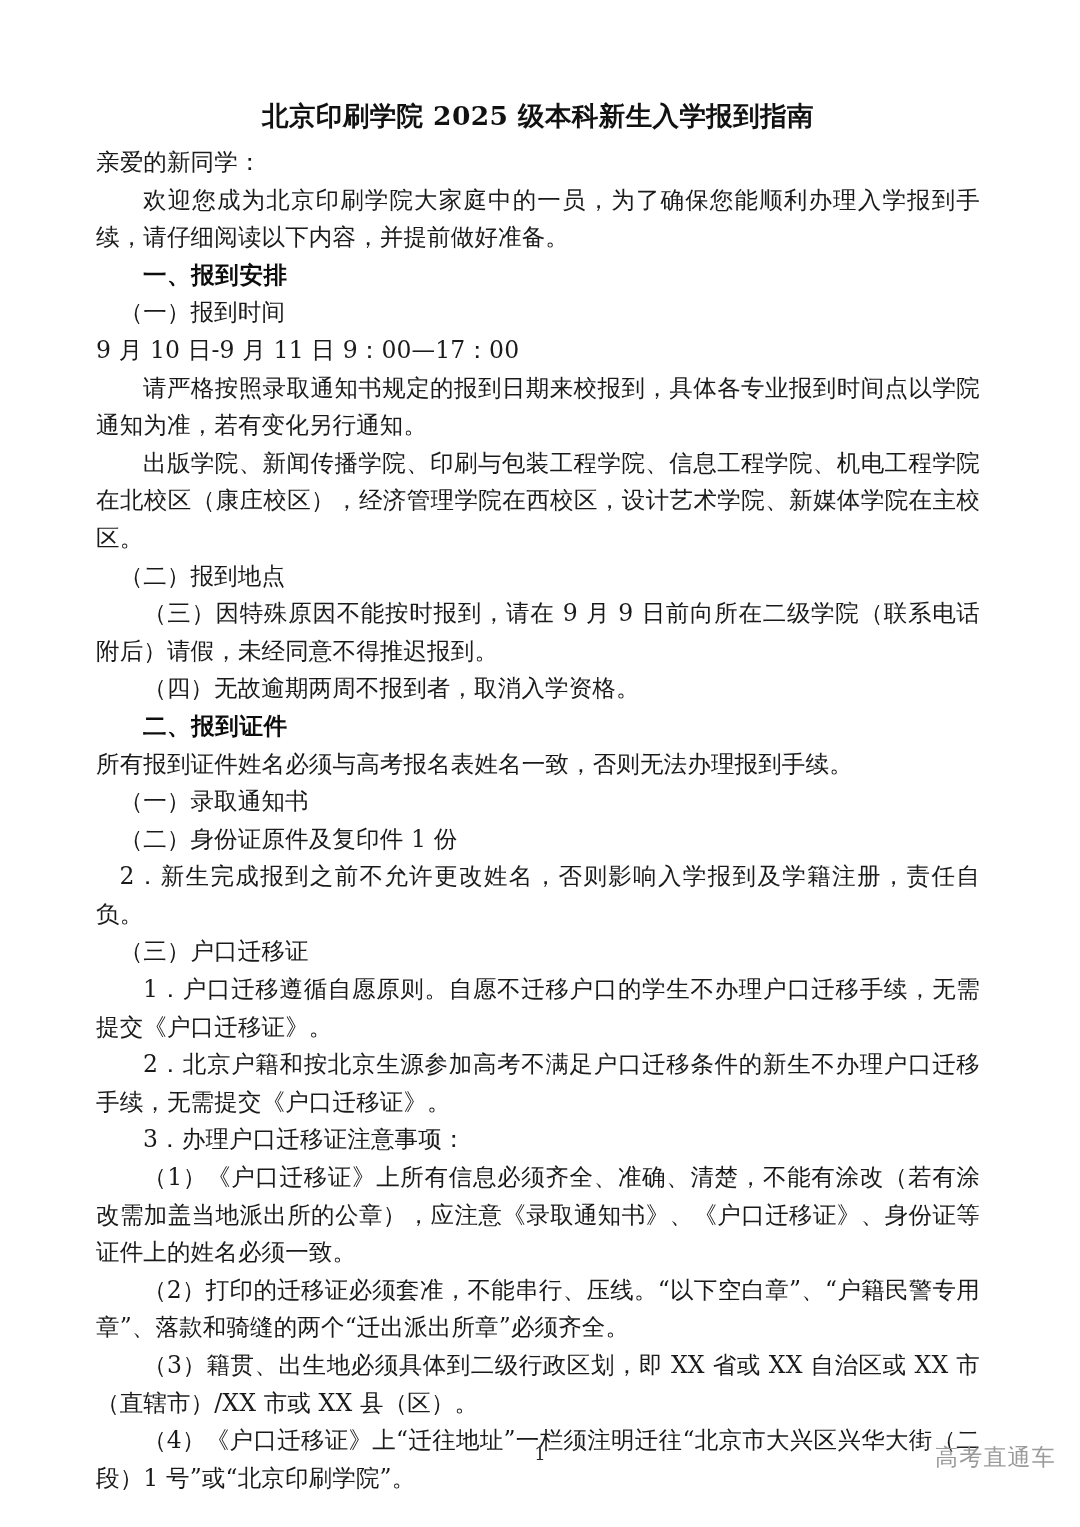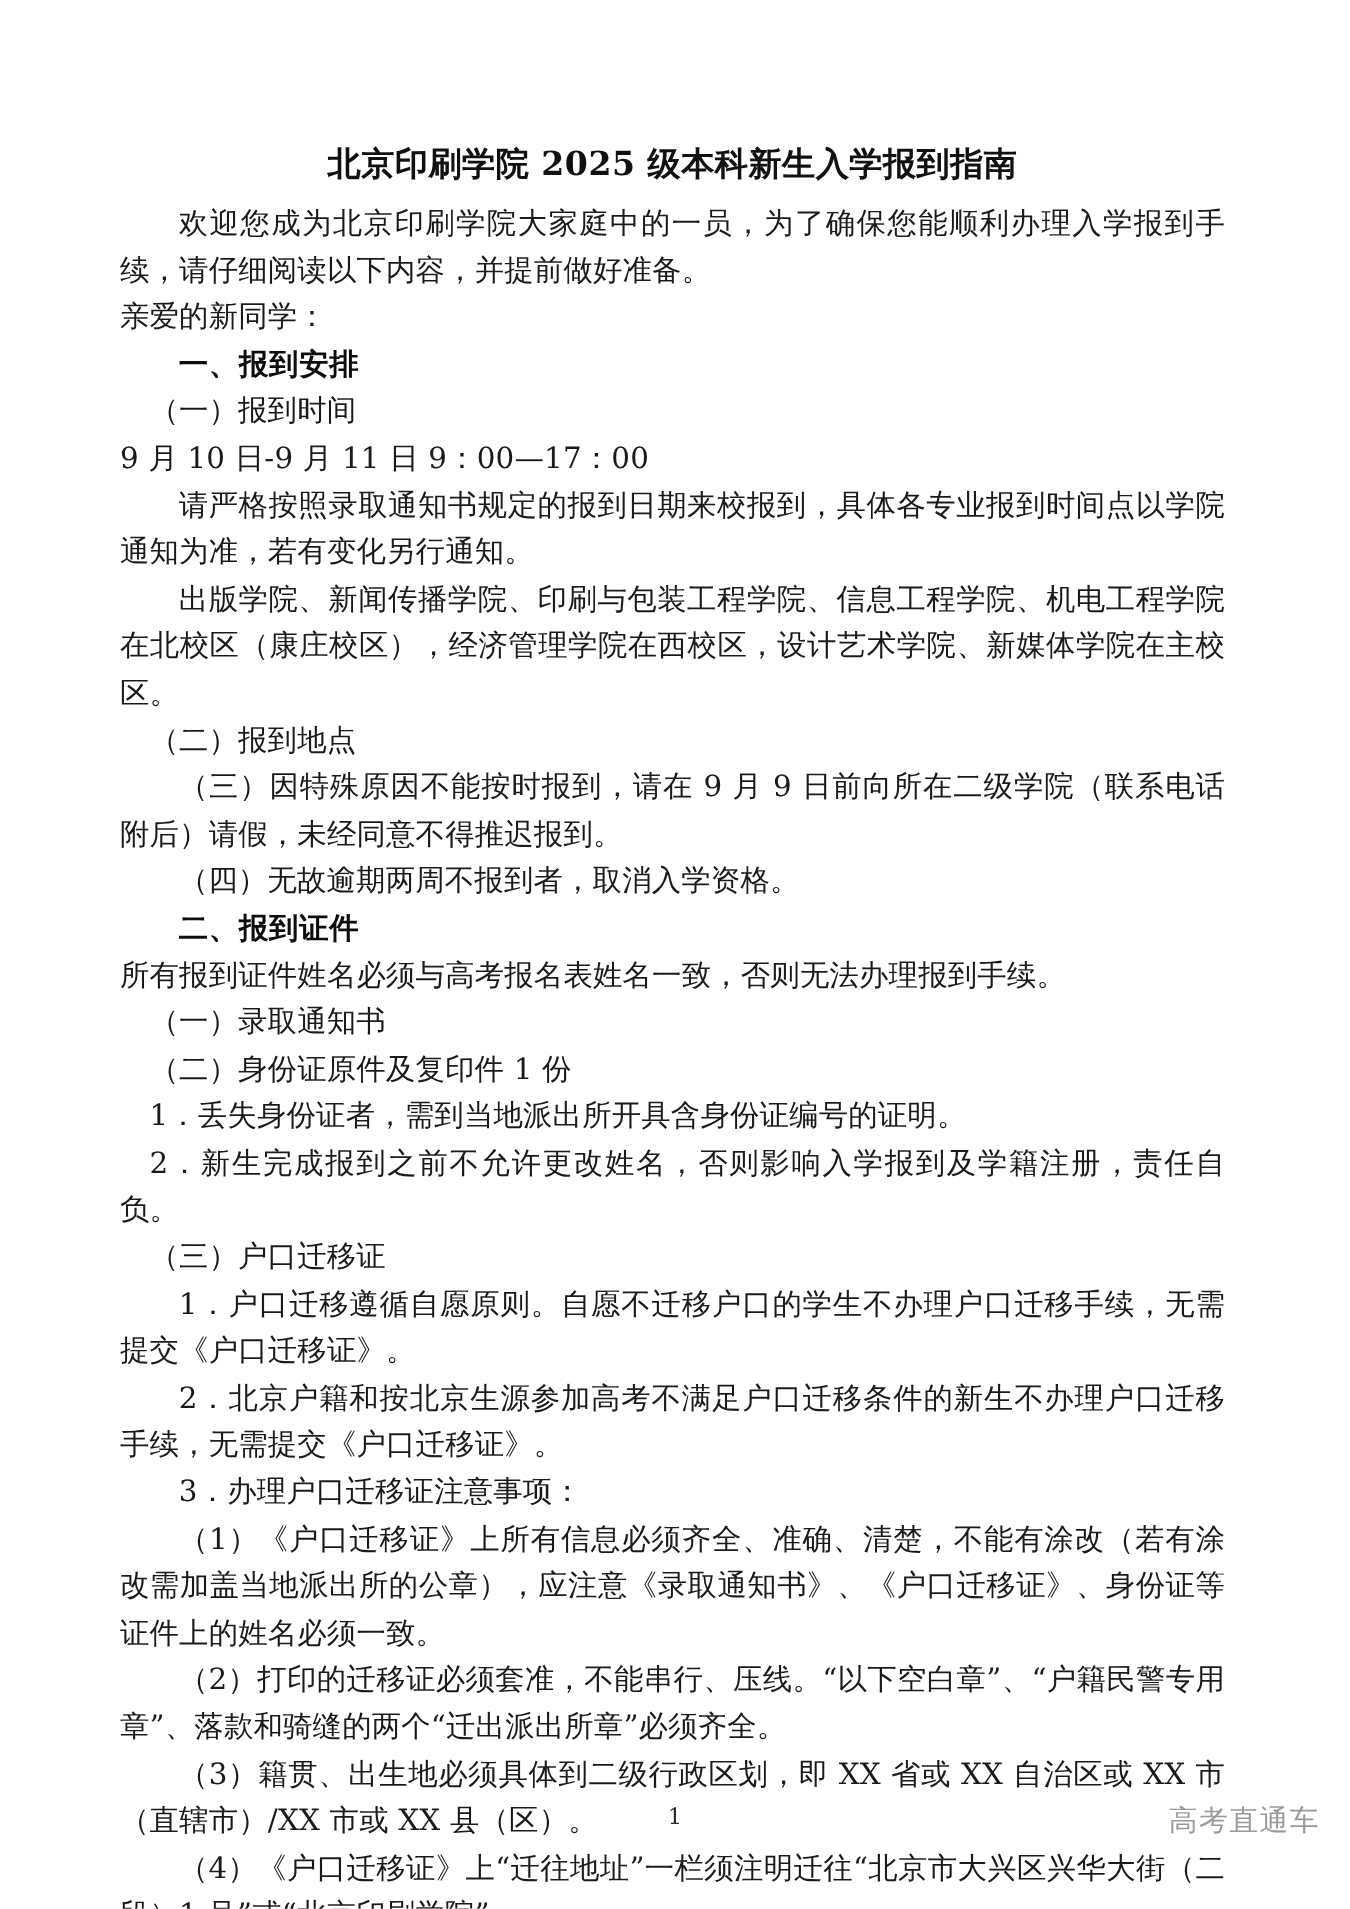--- a/index.html
+++ b/index.html
@@ -32,21 +32,21 @@
     width: 884px;
   }
 
   .doc-title {
     font-family: "DejaVu Serif", "Liberation Serif", serif;
     font-weight: bold;
     font-size: 26.5px;
     line-height: 40px;
     text-align: center;
     letter-spacing: 0.4px;
-    margin: 16px 0 8px 0;
+    margin: 0 0 8px 0;
     color: #111;
   }
 
   .p {
     font-size: 23.5px;
     line-height: 37.6px;
     margin: 0;
     text-align: justify;
     text-justify: inter-ideograph;
     letter-spacing: 0.15px;
@@ -100,23 +100,23 @@
 </style>
 </head>
 <body>
 
 <div class="page">
 
   <div class="content">
 
     <h1 class="doc-title">北京印刷学院 2025 级本科新生入学报到指南</h1>
 
+    <p class="p flush">亲爱的新同学：</p>
+
     <p class="p indent2">欢迎您成为北京印刷学院大家庭中的一员，为了确保您能顺利办理入学报到手续，请仔细阅读以下内容，并提前做好准备。</p>
-
-    <p class="p flush">亲爱的新同学：</p>
 
     <h2 class="heading">一、报到安排</h2>
 
     <p class="p indent1">（一）报到时间</p>
 
     <p class="p flush">9 月 10 日-9 月 11 日 9：00—17：00</p>
 
     <p class="p indent2">请严格按照录取通知书规定的报到日期来校报到，具体各专业报到时间点以学院通知为准，若有变化另行通知。</p>
 
     <p class="p indent2">出版学院、新闻传播学院、印刷与包装工程学院、信息工程学院、机电工程学院在北校区（康庄校区），经济管理学院在西校区，设计艺术学院、新媒体学院在主校区。</p>
@@ -128,21 +128,20 @@
     <p class="p indent2">（四）无故逾期两周不报到者，取消入学资格。</p>
 
     <h2 class="heading">二、报到证件</h2>
 
     <p class="p flush">所有报到证件姓名必须与高考报名表姓名一致，否则无法办理报到手续。</p>
 
     <p class="p indent1">（一）录取通知书</p>
 
     <p class="p indent1">（二）身份证原件及复印件 1 份</p>
 
-    <p class="p indent1">1．丢失身份证者，需到当地派出所开具含身份证编号的证明。</p>
 
     <p class="p indent1">2．新生完成报到之前不允许更改姓名，否则影响入学报到及学籍注册，责任自负。</p>
 
     <p class="p indent1">（三）户口迁移证</p>
 
     <p class="p indent2">1．户口迁移遵循自愿原则。自愿不迁移户口的学生不办理户口迁移手续，无需提交《户口迁移证》。</p>
 
     <p class="p indent2">2．北京户籍和按北京生源参加高考不满足户口迁移条件的新生不办理户口迁移手续，无需提交《户口迁移证》。</p>
 
     <p class="p indent2">3．办理户口迁移证注意事项：</p>

